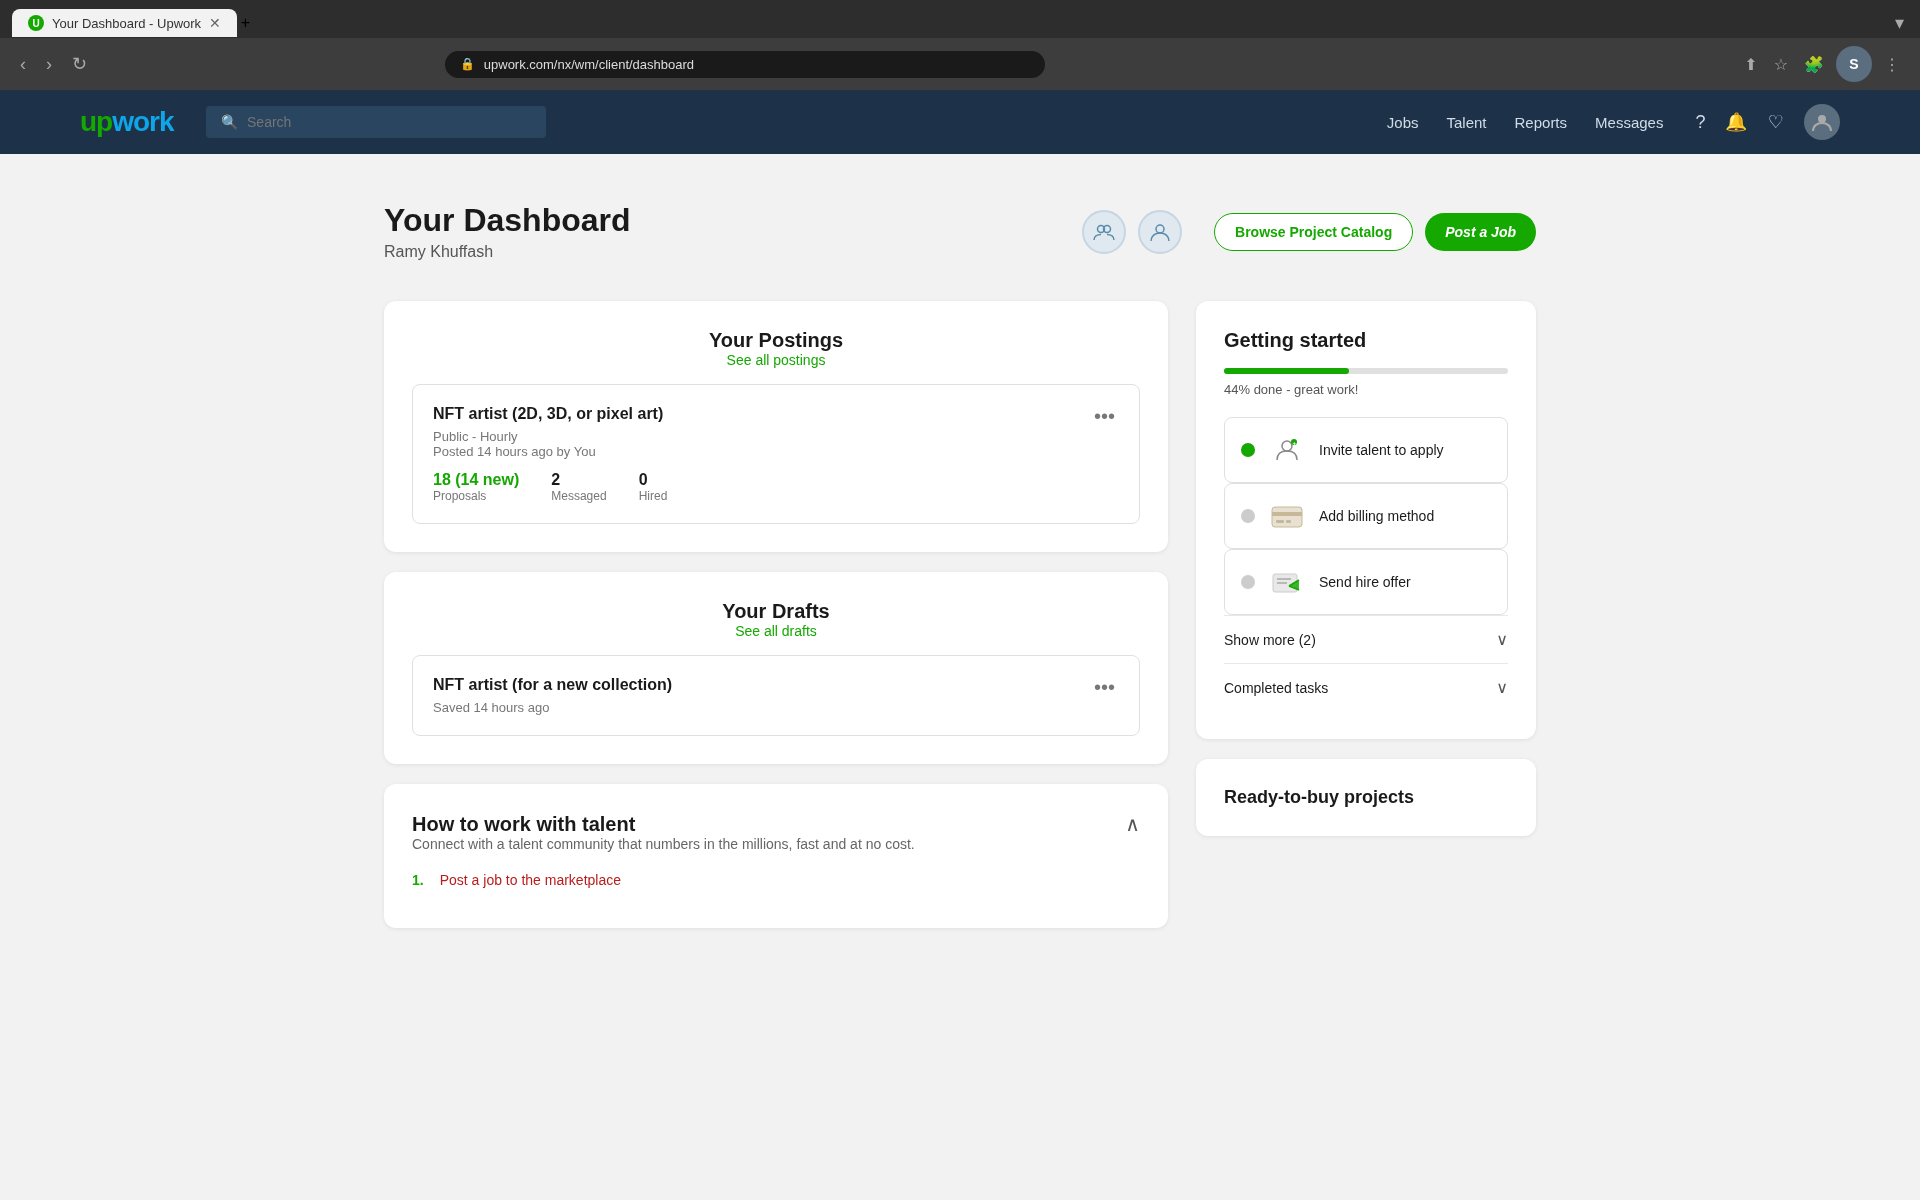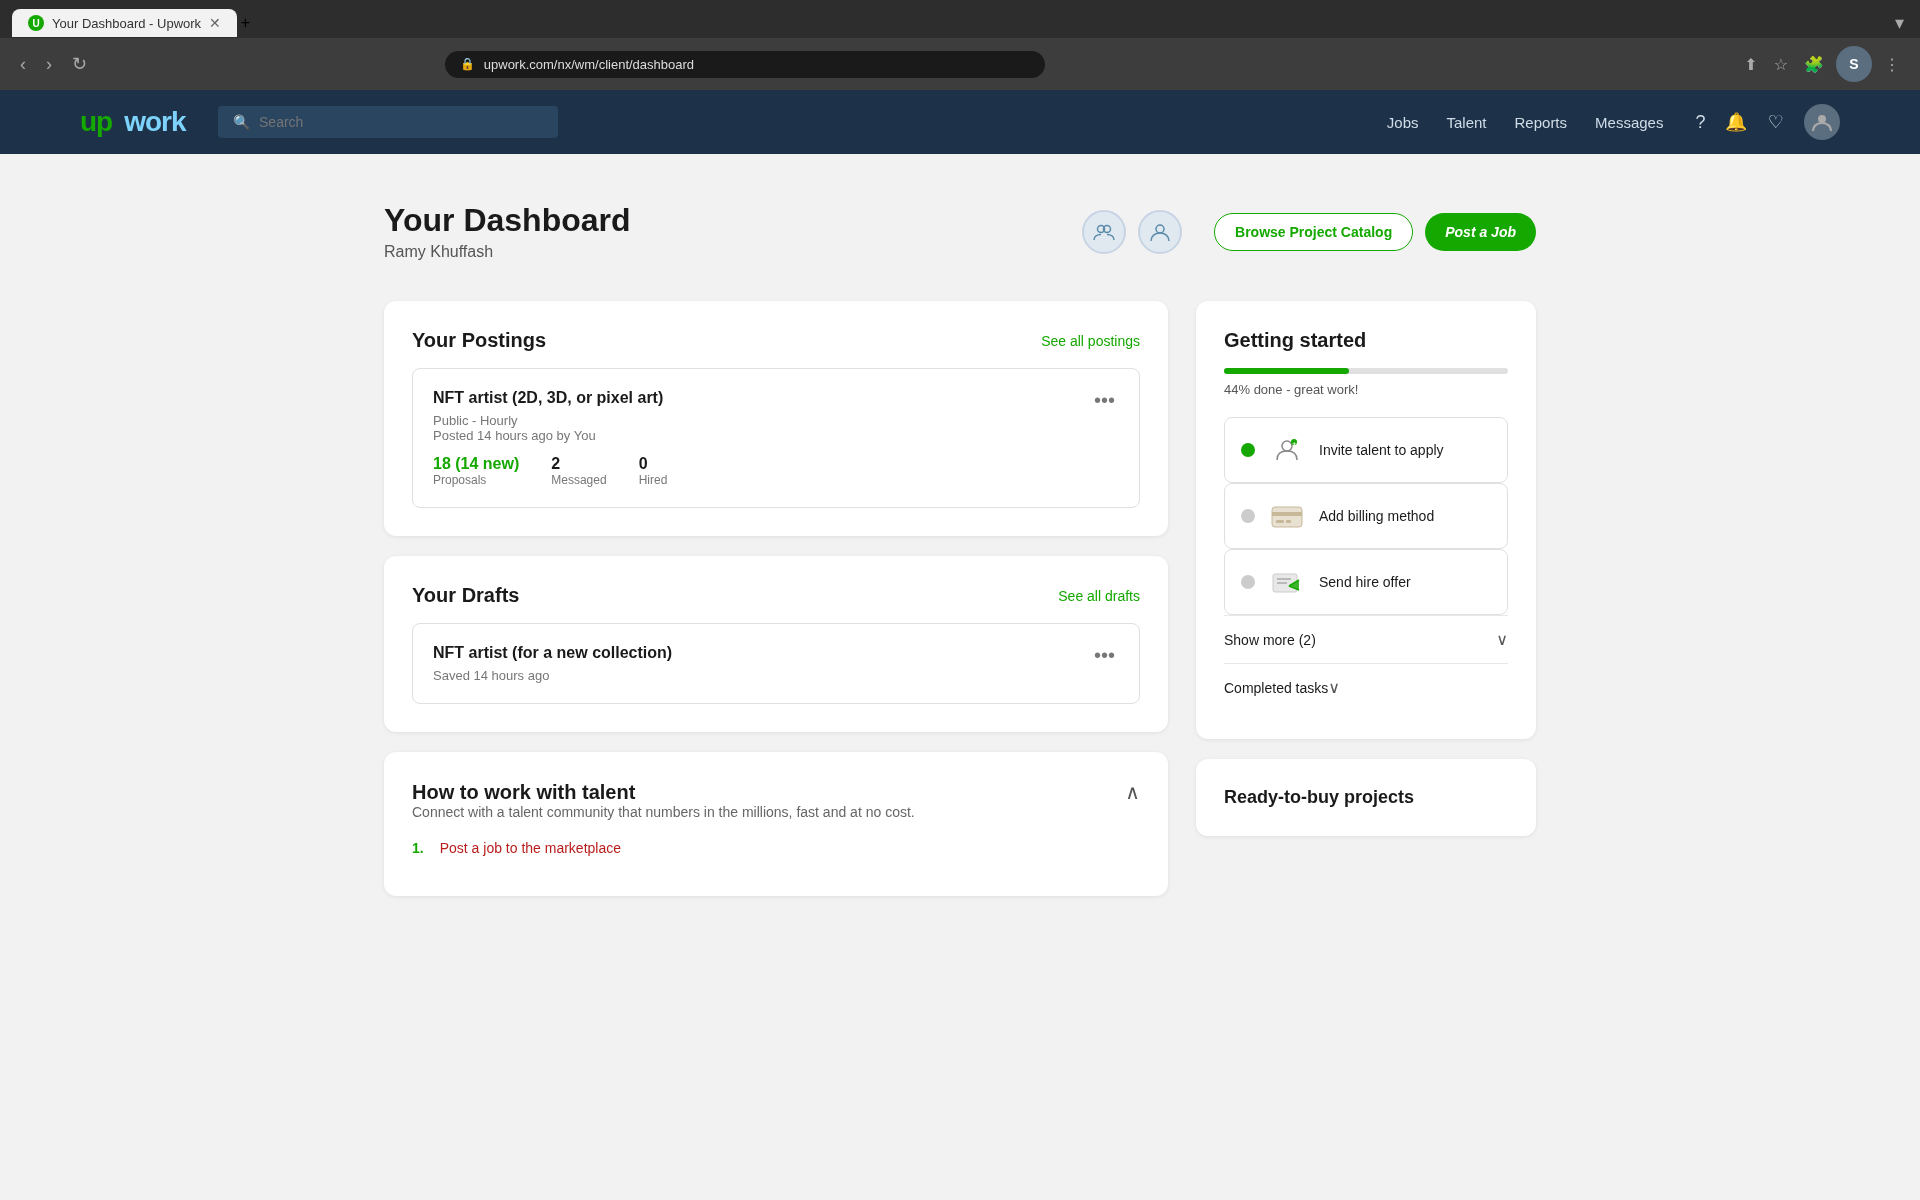--- a/index.html
+++ b/index.html
@@ -41,21 +41,21 @@
     .user-icon-circle { width: 44px; height: 44px; border-radius: 50%; background: #e0e8f0; display: flex; align-items: center; justify-content: center; border: 2px solid #c5d5e4; cursor: pointer; }
     .header-buttons { display: flex; gap: 12px; }
     .btn-outline { border: 1.5px solid #14a800; background: white; color: #14a800; padding: 10px 20px; border-radius: 20px; font-size: 14px; font-weight: 600; cursor: pointer; }
     .btn-primary { background: #14a800; color: white; border: none; padding: 10px 20px; border-radius: 20px; font-size: 14px; font-weight: 700; cursor: pointer; font-style: italic; }
 
     
     .content-grid { display: grid; grid-template-columns: 1fr 340px; gap: 28px; }
 
     
     .card { background: white; border-radius: 12px; padding: 28px; margin-bottom: 20px; box-shadow: 0 1px 4px rgba(0,0,0,0.08); }
-    .card-header { display: flex; align-items: center; justify-content: space-between; margin-bottom: 16px; }
+    .card-header { display: flex; align-items: center; justify-content: space-between; margin-bottom: 16px; flex-direction: column; }
     .card-title { font-size: 20px; font-weight: 700; color: #1a1a1a; }
     .card-link { color: #14a800; text-decoration: none; font-size: 14px; font-weight: 500; cursor: pointer; }
 
     
     .posting-item { border: 1px solid #e0e0e0; border-radius: 8px; padding: 20px; position: relative; }
     .posting-title { font-size: 16px; font-weight: 600; color: #1a1a1a; margin-bottom: 6px; }
     .posting-meta { font-size: 13px; color: #777; margin-bottom: 12px; }
     .posting-stats { display: flex; gap: 32px; }
     .stat-item .stat-value { font-size: 16px; font-weight: 600; color: #1a1a1a; }
     .stat-item .stat-value.green { color: #14a800; }
@@ -83,21 +83,21 @@
     .progress-bar-container { height: 6px; background: #e0e0e0; border-radius: 3px; margin-bottom: 8px; }
     .progress-bar-fill { height: 100%; border-radius: 3px; background: #14a800; }
     .progress-label { font-size: 13px; color: #555; margin-bottom: 20px; }
     .task-item { display: flex; align-items: center; gap: 14px; padding: 14px 16px; border: 1px solid #e0e0e0; border-radius: 8px; cursor: pointer; }
     .task-dot { width: 14px; height: 14px; border-radius: 50%; background: #14a800; flex-shrink: 0; }
     .task-dot.grey { background: #ccc; }
     .task-icon { width: 36px; height: 36px; display: flex; align-items: center; justify-content: center; flex-shrink: 0; }
     .task-label { font-size: 14px; color: #1a1a1a; font-weight: 500; }
     .show-more-btn { display: flex; align-items: center; justify-content: space-between; width: 100%; background: none; border: none; padding: 14px 0; font-size: 14px; color: #1a1a1a; font-weight: 500; cursor: pointer; border-top: 1px solid #e8e8e8; }
     .chevron { font-size: 16px; color: #555; }
-    .completed-tasks-btn { display: flex; align-items: center; justify-content: flex-start; width: 100%; background: none; border: none; padding: 14px 0; font-size: 14px; color: #1a1a1a; font-weight: 500; cursor: pointer; border-top: 1px solid #e8e8e8; }
+    .completed-tasks-btn { display: flex; align-items: center; justify-content: space-between; width: 100%; background: none; border: none; padding: 14px 0; font-size: 14px; color: #1a1a1a; font-weight: 500; cursor: pointer; border-top: 1px solid #e8e8e8; }
 
     
     .ready-card { background: white; border-radius: 12px; padding: 28px; box-shadow: 0 1px 4px rgba(0,0,0,0.08); }
     .ready-title { font-size: 18px; font-weight: 700; color: #1a1a1a; }
   </style>
 </head>
 <body>
 
 <div class="browser-chrome">
   <div class="browser-tab-bar">
@@ -124,21 +124,21 @@
       <button class="browser-action-btn">☆</button>
       <button class="browser-action-btn">🧩</button>
       <div class="nav-avatar">S</div>
       <button class="browser-action-btn">⋮</button>
     </div>
   </div>
 </div>
 
 <nav class="upwork-nav">
   <div class="upwork-logo">
-    <span>up</span><span style="color:#7dd3fc;margin-left:12px;">work</span>
+    <span>up</span><span style="color:#0ea5e9;">work</span>
   </div>
   <div class="nav-search">
     <span class="search-icon">🔍</span>
     <input type="text" placeholder="Search" style="">
   </div>
   <div class="nav-links">
     <a class="nav-link">Jobs</a>
     <a class="nav-link">Talent</a>
     <a class="nav-link">Reports</a>
     <a class="nav-link">Messages</a>

